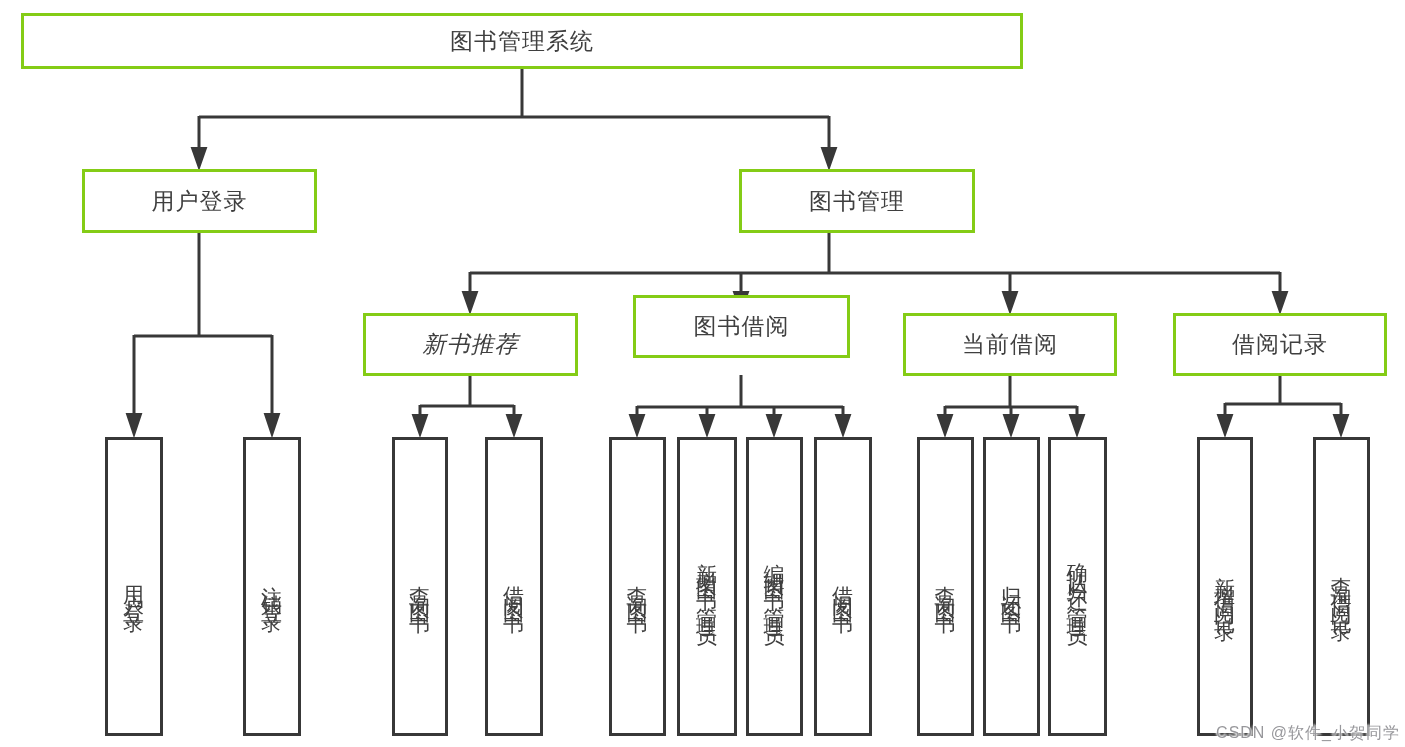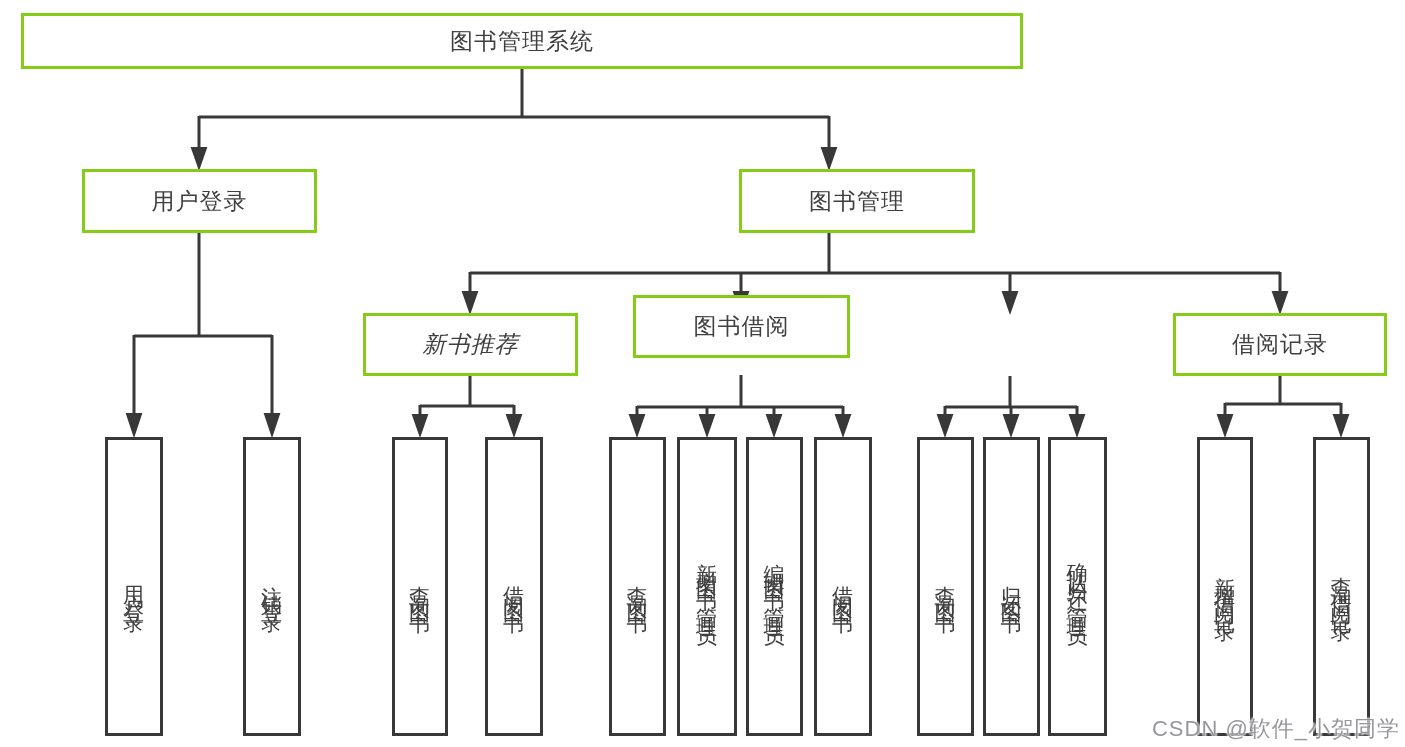--- a/index.html
+++ b/index.html
@@ -61,21 +61,21 @@
     font-size: 21px;
     color: #3f3f3f;
     letter-spacing: 9px;
     line-height: 1;
   }
   #watermark {
     position: absolute;
     right: 5px;
     bottom: 3px;
     z-index: 5;
-    font-size: 22px;
+    font-size: 16px;
     color: #97979b;
     letter-spacing: 1px;
     white-space: nowrap;
     text-shadow: 1px 1px 2px rgba(255,255,255,0.95), -1px -1px 2px rgba(255,255,255,0.95), 0 0 3px rgba(255,255,255,0.8);
   }
 </style>
 </head>
 <body>
 
 <div id="canvas">
@@ -113,20 +113,21 @@
       M1334,415 H1348 L1341,435 Z"></path>
   </svg>
 
   <div class="hbox" style="left:21px; top:13px; width:1002px; height:56px;">图书管理系统</div>
 
   <div class="hbox" style="left:82px; top:169px; width:235px; height:64px;">用户登录</div>
   <div class="hbox" style="left:711px; top:169px; width:236px; height:64px;margin-left:28px;">图书管理</div>
 
   <div class="hbox" style="left:363px; top:313px; width:215px; height:63px;font-style:italic;">新书推荐</div>
   <div class="hbox" style="left:633px; top:295px; width:217px; height:63px;">图书借阅</div>
+  <div class="hbox" style="left:903px; top:313px; width:214px; height:63px;">当前借阅</div>
   <div class="hbox" style="left:1173px; top:313px; width:214px; height:63px;">借阅记录</div>
 
   <div class="vbox" style="left:105px; width:58px;">用户登录</div>
   <div class="vbox" style="left:243px; width:58px;">注销登录</div>
 
   <div class="vbox" style="left:392px; width:56px;">查询图书</div>
   <div class="vbox" style="left:485px; width:58px;">借阅图书</div>
 
   <div class="vbox" style="left:609px; width:57px;">查询图书</div>
   <div class="vbox" style="left:677px; width:60px;">新增图书（管理员）</div>

